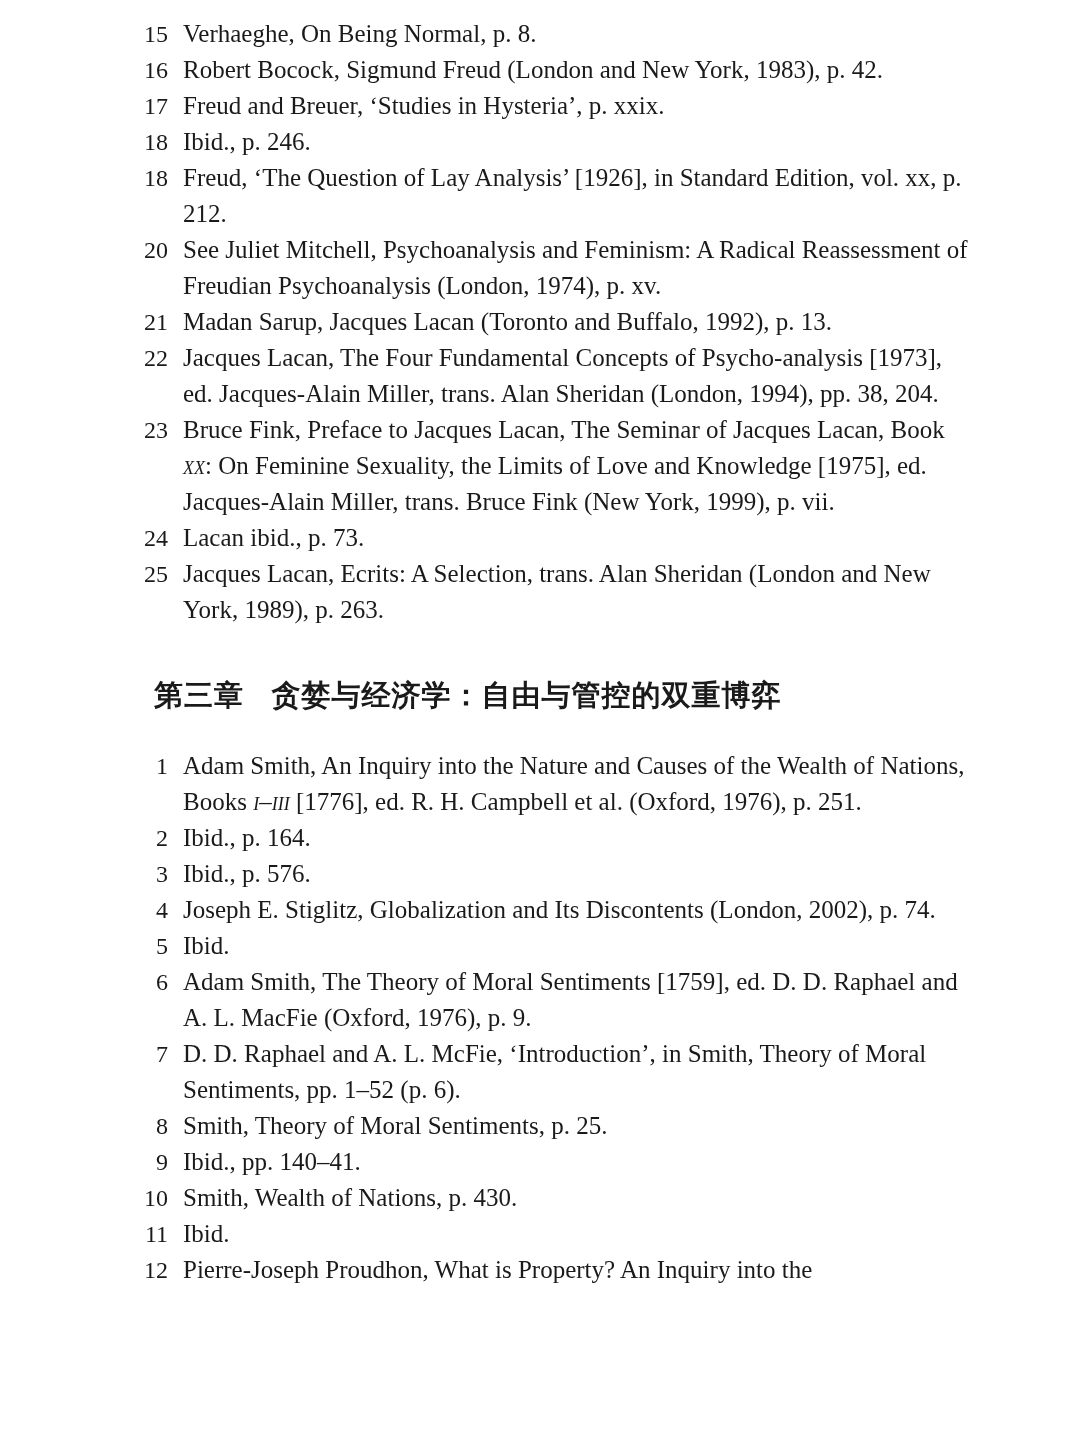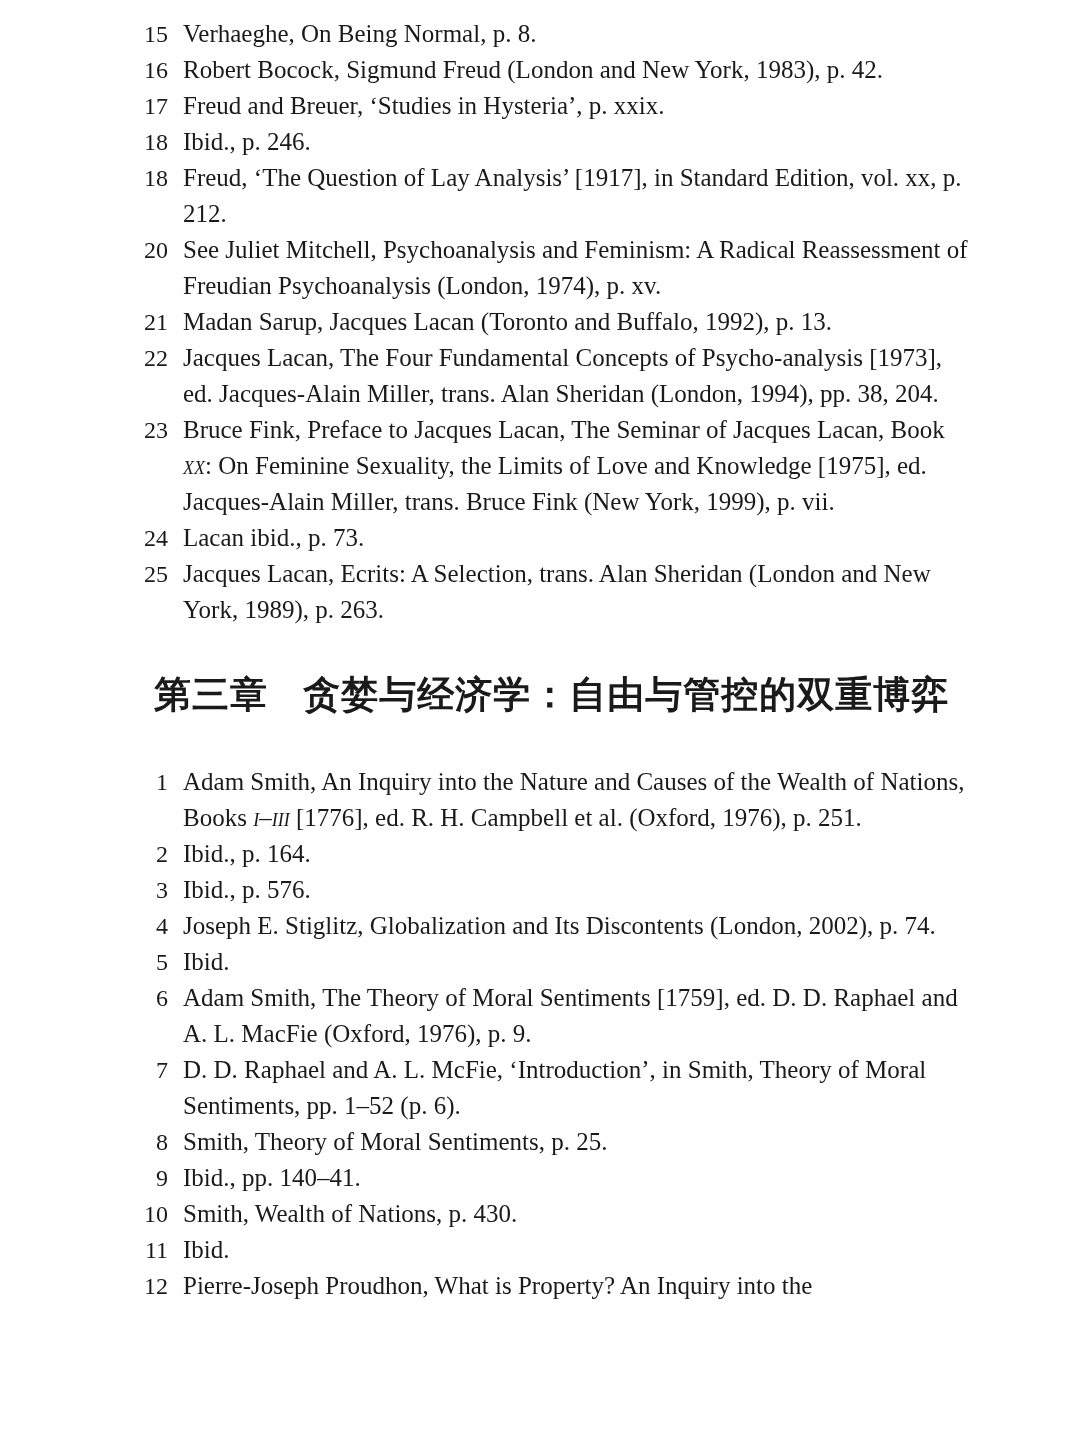--- a/index.html
+++ b/index.html
@@ -39,22 +39,22 @@
     padding-right: 15px;
     font-size: 24px;
   }
   ol.notes .txt {
     flex: 0 1 auto;
     max-width: 788px;
   }
   .s-i   { }
   .s-isc { font-style: italic; font-variant: small-caps; text-align: center; }
   h1.chapter-heading {
-    margin: 42px 0 44px 34px;
-    font-size: 37px;
+    margin: 42px 0 28px 34px;
+    font-size: 29px;
     line-height: 50px;
     font-weight: 700;
     letter-spacing: 1px;
     font-family: "Liberation Serif", "DejaVu Serif", serif;
   }
   h1.chapter-heading .chapter-number {
     margin-right: 0.95em;
   }
 </style>
 </head>
@@ -74,21 +74,21 @@
       <li>
         <span class="num">17</span>
         <span class="txt"><span>Freud and Breuer, ‘Studies in Hysteria’, p. xxix.</span></span>
       </li>
       <li>
         <span class="num">18</span>
         <span class="txt"><span>Ibid., p. 246.</span></span>
       </li>
       <li>
         <span class="num">18</span>
-        <span class="txt"><span>Freud, ‘The Question of Lay Analysis’ [1917], in </span><span class="s-i">Standard Edition</span><span>, vol. xx, p. 212.</span></span>
+        <span class="txt"><span>Freud, ‘The Question of Lay Analysis’ [1926], in </span><span class="s-i">Standard Edition</span><span>, vol. xx, p. 212.</span></span>
       </li>
       <li>
         <span class="num">20</span>
         <span class="txt"><span>See Juliet Mitchell, </span><span class="s-i">Psychoanalysis and Feminism: A Radical Reassessment of Freudian Psychoanalysis</span><span> (London, 1974), p. xv.</span></span>
       </li>
       <li>
         <span class="num">21</span>
         <span class="txt"><span>Madan Sarup, </span><span class="s-i">Jacques Lacan</span><span> (Toronto and Buffalo, 1992), p. 13.</span></span>
       </li>
       <li>

